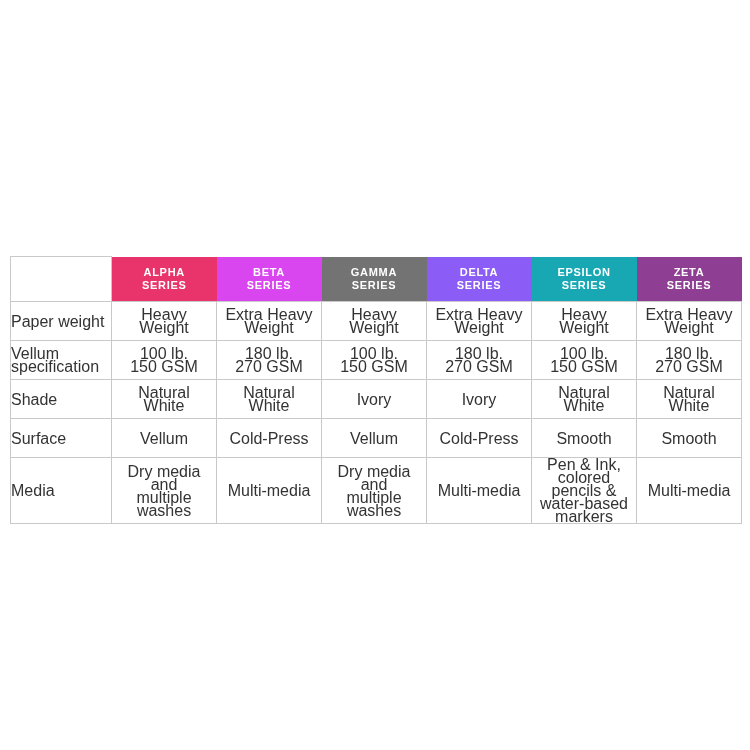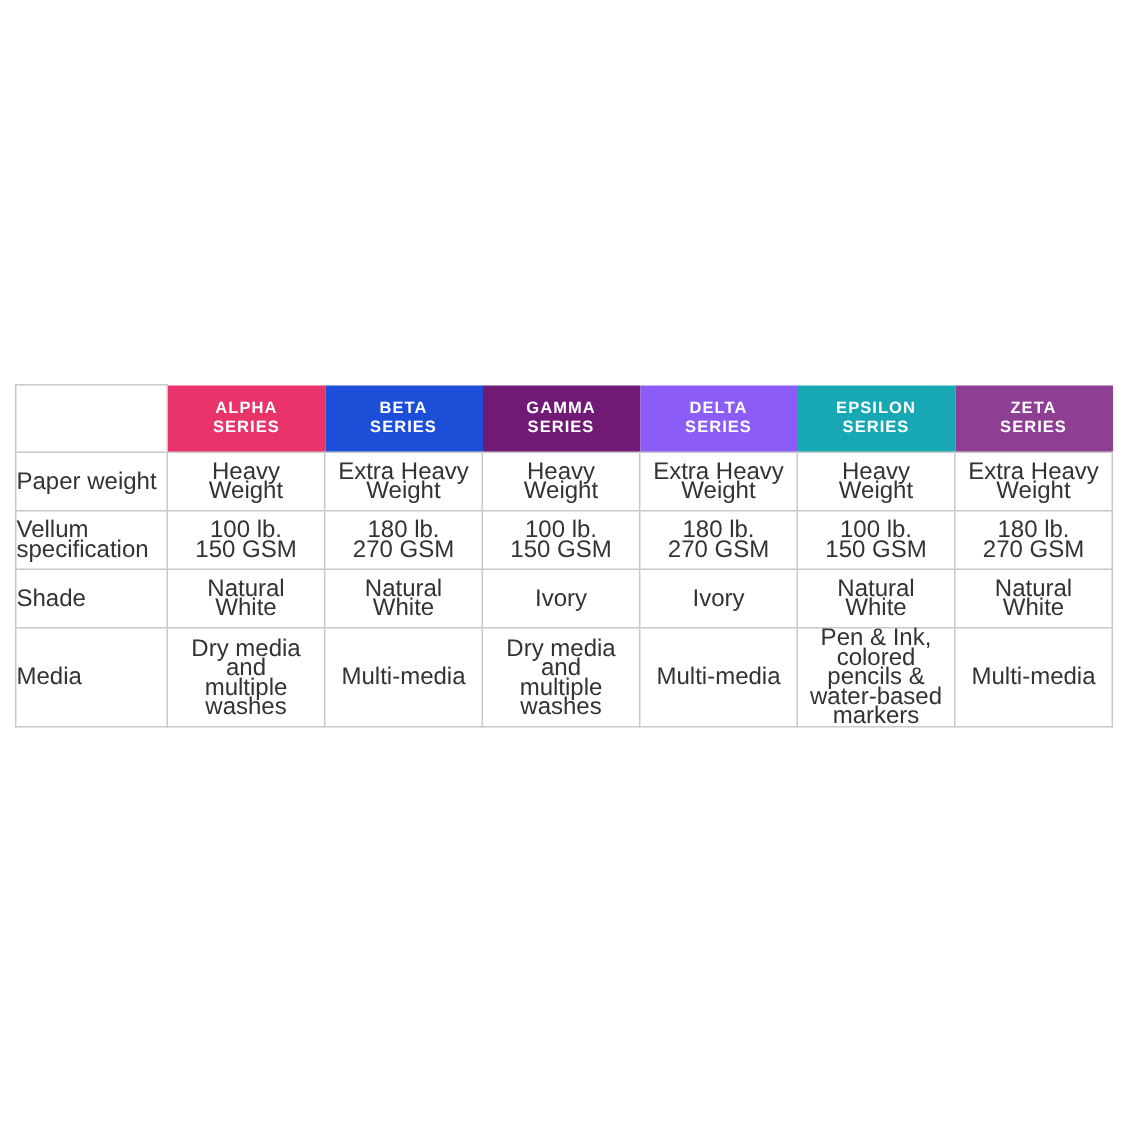--- a/index.html
+++ b/index.html
@@ -107,25 +107,25 @@
       </colgroup>
       <thead>
         <tr class="head">
           <th class="corner">
             <div class="corner-cell-inner"></div>
           </th>
           <th style="background: rgb(232, 52, 106);">
             <span class="ser-name">ALPHA</span>
             <span class="ser-word">SERIES</span>
           </th>
-          <th style="background: #1d4ed8;">
+          <th style="background: #d946ef;">
             <span class="ser-name">BETA</span>
             <span class="ser-word">SERIES</span>
           </th>
-          <th style="background: #701a75;">
+          <th style="background: #737373;">
             <span class="ser-name">GAMMA</span>
             <span class="ser-word">SERIES</span>
           </th>
           <th style="background: #8b5cf6;">
             <span class="ser-name">DELTA</span>
             <span class="ser-word">SERIES</span>
           </th>
           <th style="background: rgb(23, 168, 180);">
             <span class="ser-name">EPSILON</span>
             <span class="ser-word">SERIES</span>
@@ -207,20 +207,41 @@
             <td class="cell">
               <span class="line">Ivory</span>
             </td>
             <td class="cell">
               <span class="line">Natural</span>
               <span class="line">White</span>
             </td>
             <td class="cell">
               <span class="line">Natural</span>
               <span class="line">White</span>
+            </td>
+          </tr>
+          <tr>
+            <td class="rowlabel">Surface</td>
+            <td class="cell">
+              <span class="line">Vellum</span>
+            </td>
+            <td class="cell">
+              <span class="line">Cold-Press</span>
+            </td>
+            <td class="cell">
+              <span class="line">Vellum</span>
+            </td>
+            <td class="cell">
+              <span class="line">Cold-Press</span>
+            </td>
+            <td class="cell">
+              <span class="line">Smooth</span>
+            </td>
+            <td class="cell">
+              <span class="line">Smooth</span>
             </td>
           </tr>
           <tr>
             <td class="rowlabel">Media</td>
             <td class="cell">
               <span class="line">Dry media and</span>
               <span class="line">multiple washes</span>
             </td>
             <td class="cell">
               <span class="line">Multi-media</span>

